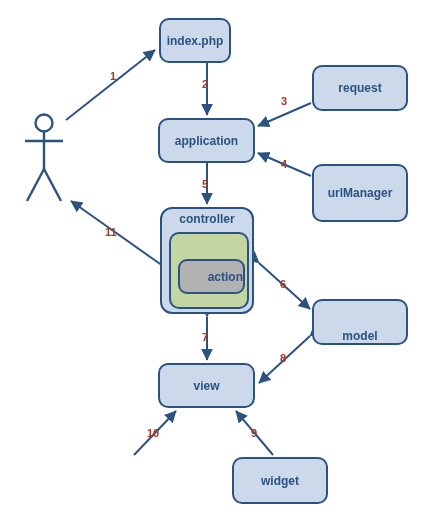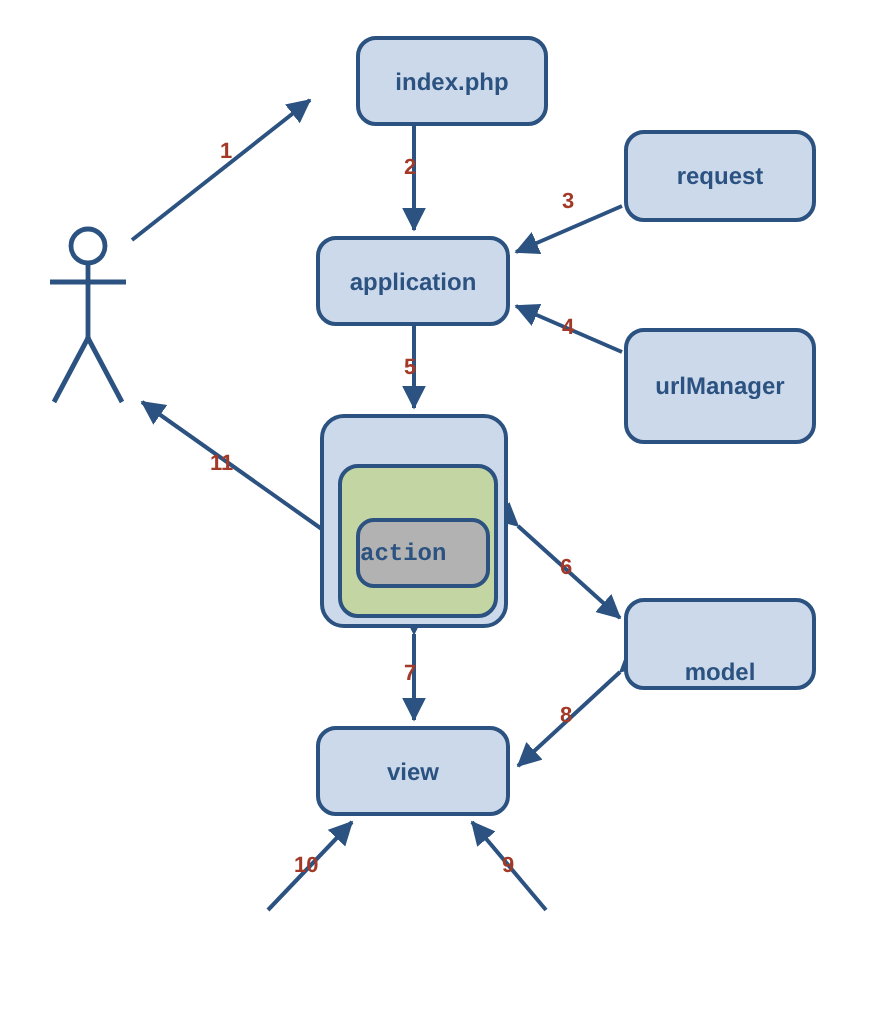--- a/index.html
+++ b/index.html
@@ -43,23 +43,22 @@
     border:2px solid #2b5280;
     border-radius:10px;
     color:#2b5280;
     font-size:12px;
     font-weight:bold;
   }
   .subnode.filters{background:#c3d5a2;}
   .subnode.filters > .nlabel{display:block;text-align:center;padding-top:2px;}
   .subnode.action{
     background:#b2b2b2;
-    display:flex;align-items:center;justify-content:flex-start;
+    display:flex;align-items:center;justify-content:flex-end;
     border-radius:9px;
-    font-family:Liberation Mono, monospace;
   }
   .edge-label{
     position:absolute;
     color:#a33a28;
     font-size:11px;
     font-weight:bold;
     font-family:"Liberation Sans", sans-serif;
     white-space:nowrap;
   }
 </style>
@@ -99,55 +98,59 @@
 
     <g stroke="#2b5280" stroke-width="2.4" fill="none">
       <circle cx="44" cy="123" r="8.5"></circle>
       <line x1="44" y1="132" x2="44" y2="169"></line>
       <line x1="25" y1="141" x2="63" y2="141"></line>
       <line x1="44" y1="169" x2="27" y2="201"></line>
       <line x1="44" y1="169" x2="61" y2="201"></line>
     </g>
   </svg>
 
-  <div class="node" style="left:159px;top:18px;width:96px;height:45px;margin-left:19px;">
+  <div class="node" style="left:159px;top:18px;width:72px;height:45px;">
     <span class="nlabel">index.php</span>
   </div>
 
   <div class="node" style="left:158px;top:118px;width:97px;height:45px;">
     <span class="nlabel">application</span>
   </div>
 
   <div class="node" style="left:312px;top:65px;width:96px;height:46px;">
     <span class="nlabel">request</span>
   </div>
 
   <div class="node" style="left:312px;top:164px;width:96px;height:58px;">
     <span class="nlabel">urlManager</span>
   </div>
 
   <div class="node controller" style="left:160px;top:207px;width:94px;height:107px;">
+    <span class="nlabel">controller</span>
 
     <div class="subnode filters" style="left:7px;top:23px;width:80px;height:77px;">
 
       <div class="subnode action" style="left:7px;top:25px;width:67px;height:35px;">
         <span class="nlabel">action</span>
       </div>
     </div>
   </div>
 
   <div class="node" style="left:312px;top:299px;width:96px;height:46px;align-items:flex-end;">
     <span class="nlabel">model</span>
   </div>
 
   <div class="node" style="left:158px;top:363px;width:97px;height:45px;">
     <span class="nlabel">view</span>
   </div>
 
 
+  <div class="node" style="left:232px;top:457px;width:96px;height:47px;">
+    <span class="nlabel">widget</span>
+  </div>
 
   <div class="edge-label" style="left:110px;top:70px;">1</div>
   <div class="edge-label" style="left:202px;top:78px;">2</div>
   <div class="edge-label" style="left:281px;top:95px;">3</div>
   <div class="edge-label" style="left:281px;top:158px;">4</div>
   <div class="edge-label" style="left:202px;top:178px;">5</div>
   <div class="edge-label" style="left:280px;top:278px;">6</div>
   <div class="edge-label" style="left:202px;top:331px;">7</div>
   <div class="edge-label" style="left:280px;top:352px;">8</div>
   <div class="edge-label" style="left:251px;top:427px;">9</div>

